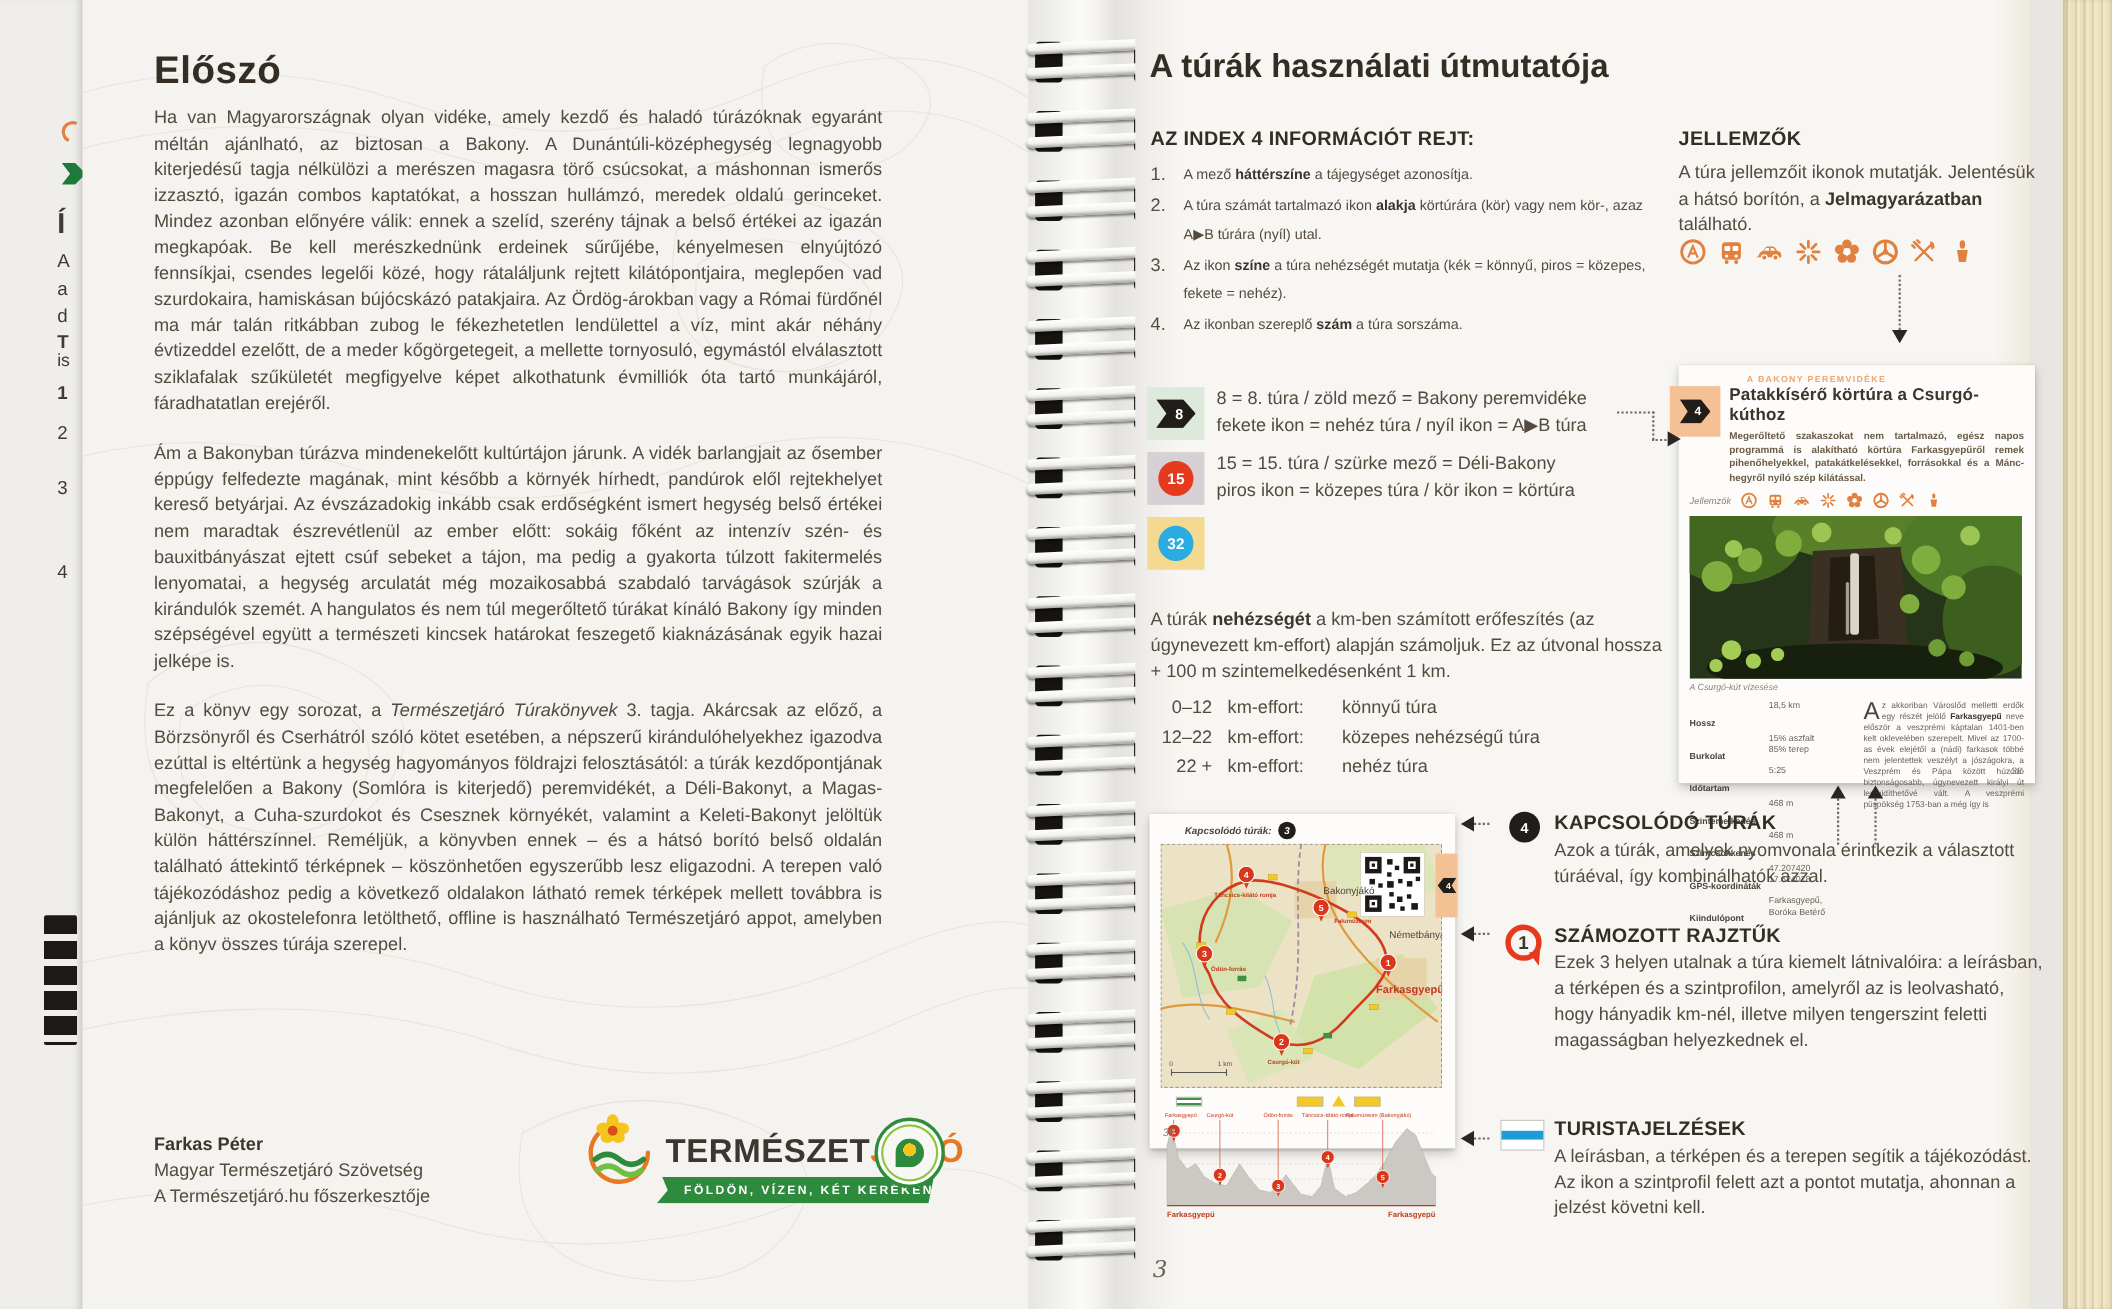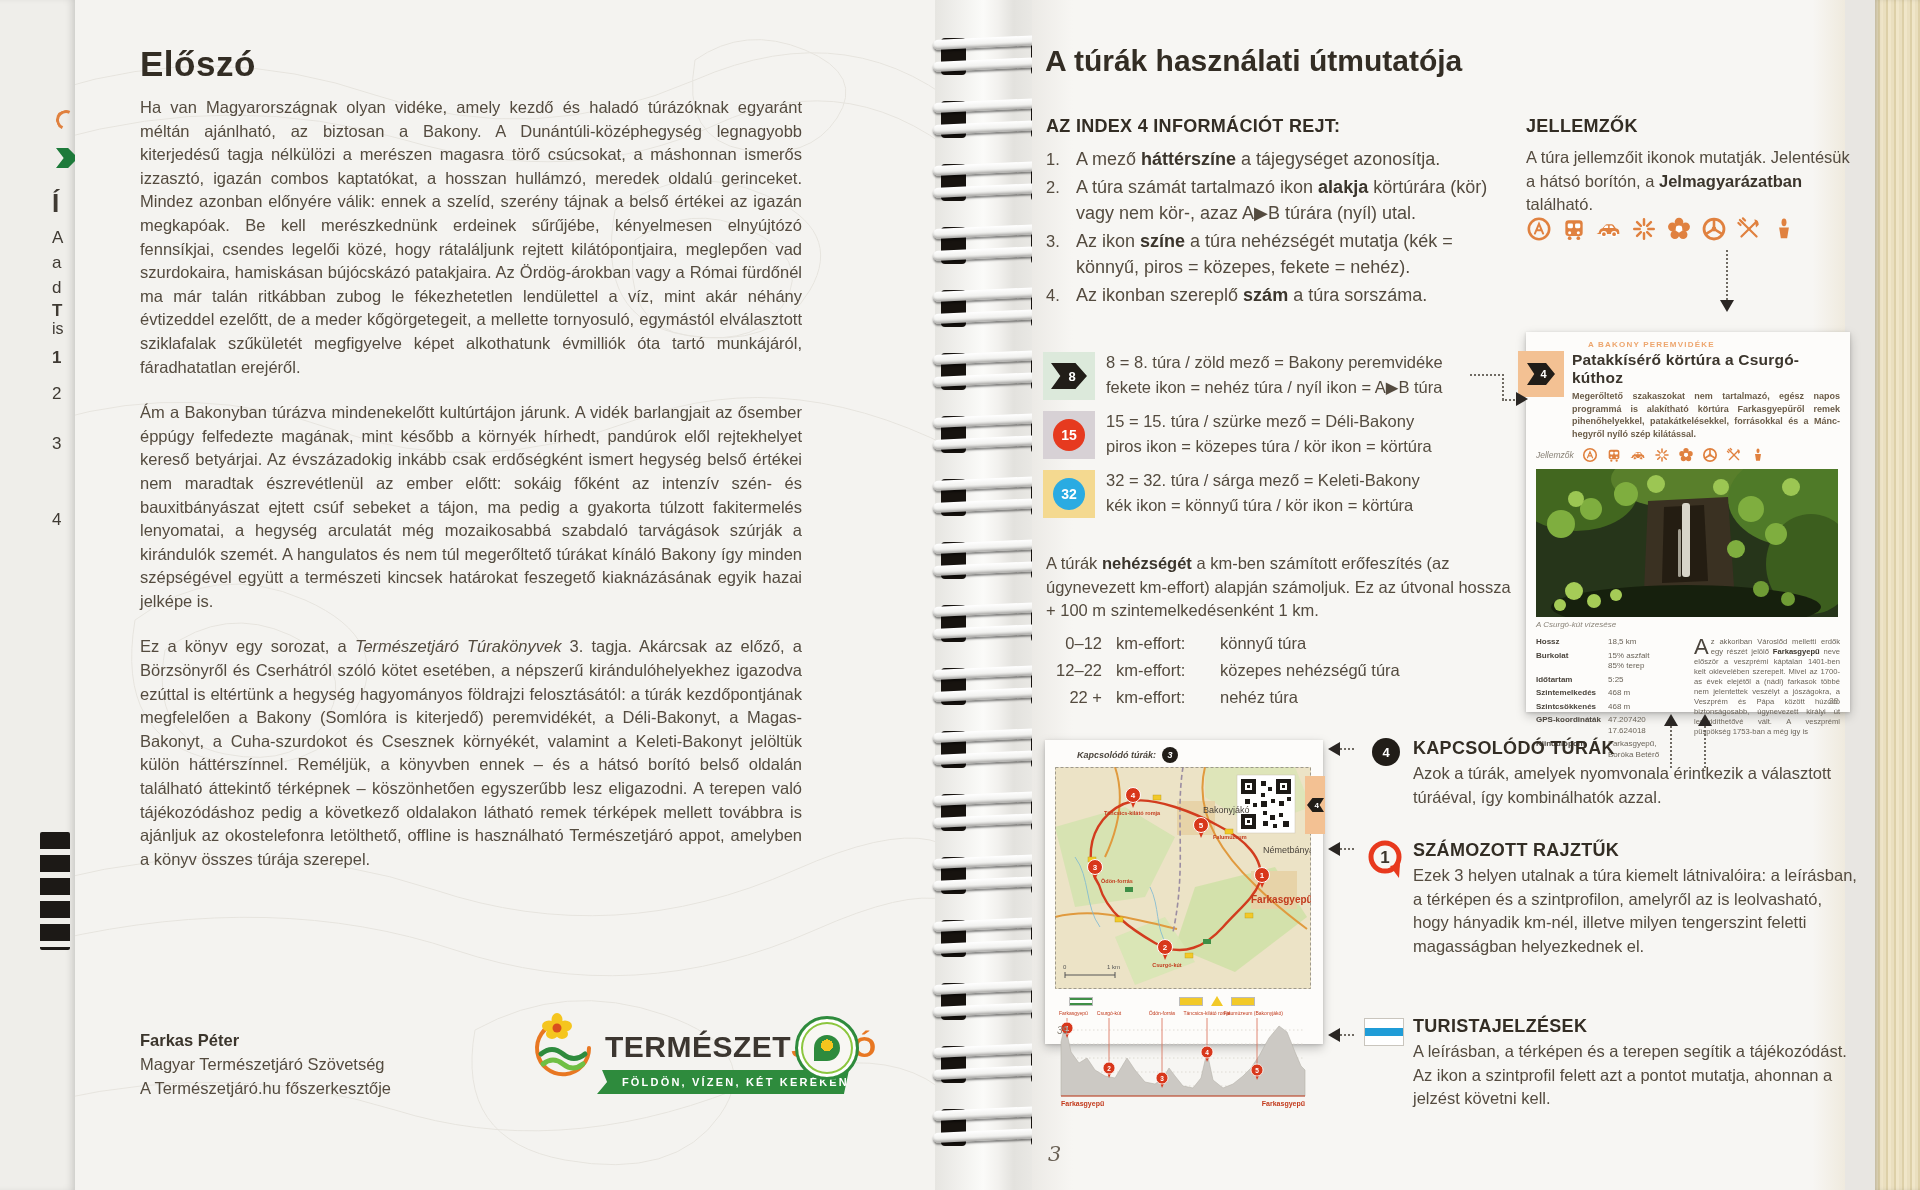--- a/index.html
+++ b/index.html
@@ -62,21 +62,21 @@
 
   
   .rp-title { position:absolute; left:13px; top:44px; font-size:30px; font-weight:bold; color:#332d24; }
   .rp-h2 { position:absolute; font-size:18px; font-weight:800; color:#332d24; letter-spacing:.3px; }
   .rp-text { font-size:16.5px; line-height:23.5px; color:#544b3f; }
   b { color:#3b352c; }
 
   .index-list { position:absolute; left:14px; top:146px; width:474px; }
   .index-item { display:flex; margin-bottom:2px; }
   .index-item .num { width:30px; flex:none; font-size:16.5px; line-height:26px; color:#544b3f; }
-  .index-item .itxt { font-size:18px; line-height:26px; color:#544b3f; }
+  .index-item .itxt { font-size:13px; line-height:26px; color:#544b3f; }
 
   .example-row { position:absolute; left:11px; width:470px; height:50px; }
   .ex-swatch { position:absolute; left:0; top:0; width:52px; height:48px; display:flex; align-items:center; justify-content:center; }
   .ex-text { position:absolute; left:63px; top:-2px; font-size:16.5px; line-height:25px; color:#544b3f; white-space:nowrap; }
   .badge-arrow { display:flex; align-items:center; justify-content:center; background:#211d18; color:#fff;
     font-weight:bold; clip-path:polygon(0 0,68% 0,100% 50%,68% 100%,0 100%,26% 50%); }
   .badge-circle { display:flex; align-items:center; justify-content:center; border-radius:50%; color:#fff; font-weight:bold; }
 
   .effort-intro { position:absolute; left:14px; top:552px; width:468px; }
   .effort-table { position:absolute; left:22px; top:630px; font-size:16.5px; line-height:27px; color:#544b3f; }
@@ -101,21 +101,21 @@
   .tc-title { font-size:15.5px; font-weight:bold; color:#3b352c; letter-spacing:.2px; }
   .tc-desc { font-size:9px; font-weight:bold; line-height:12.5px; color:#6b5c48; text-align:justify; margin-top:3px; }
   .tc-jell { display:flex; align-items:center; gap:8px; margin-top:7px; }
   .tc-jell .lbl { font-size:8.5px; font-style:italic; color:#8a8378; }
   .tc-jell svg { width:16px; height:16px; color:#e0813f; }
   .tc-photo { margin-top:6px; width:302px; height:148px; display:block; }
   .tc-caption { font-size:8px; font-style:italic; color:#8a8378; margin-top:3px; }
   .tc-details { display:flex; margin-top:8px; }
   .tc-table { width:158px; flex:none; }
   .tc-row { display:flex; font-size:8px; line-height:10.5px; margin-bottom:3px; }
-  .tc-row .tl { width:72px; font-weight:bold; color:#4a443c; flex:none; }
+  .tc-row .tl { width:72px; font-weight:bold; color:#4a443c; flex:none;margin-top:16px; }
   .tc-row .tv { color:#6b6459; }
   .tc-side { font-size:7.6px; line-height:10px; color:#6b6459; text-align:justify; position:relative; }
   .tc-side .dropcap { float:left; font-size:22px; line-height:20px; padding-right:2px; color:#4a443c; }
   .tc-pnum { position:absolute; right:12px; bottom:6px; font-size:8.5px; font-style:italic; color:#8a8378; }
 
   
   .rc-section { position:absolute; left:326px; width:500px; }
   .sec-icon { position:absolute; left:0; top:0; }
   .sec-body { margin-left:55px; }
   .sec-h { font-size:18px; font-weight:800; color:#332d24; letter-spacing:.3px; margin-bottom:3px; }
@@ -427,24 +427,20 @@
       <span class="badge-circle" style="width:32px;height:32px;background:#e63a1f;font-size:14px;">15</span>
     </span>
     <span class="ex-text">
       <span style="display:block">15 = 15. túra  / szürke mező = Déli-Bakony</span>
       <span style="display:block">piros ikon = közepes túra  / kör ikon = körtúra</span>
     </span>
   </div>
   <div class="example-row" style="top:470px;">
     <span class="ex-swatch" style="background:#f4d990;">
       <span class="badge-circle" style="width:32px;height:32px;background:#2aabe2;font-size:14px;">32</span>
-    </span>
-    <span class="ex-text">
-      <span style="display:block">32 = 32. túra  / sárga mező = Keleti-Bakony</span>
-      <span style="display:block">kék ikon = könnyű túra  / kör ikon = körtúra</span>
     </span>
   </div>
 
   <div class="effort-intro rp-text">A túrák <b>nehézségét</b> a km-ben számított erőfeszítés (az úgynevezett km-effort) alapján számoljuk. Ez az útvonal hossza + 100 m szintemelkedésenként 1 km.</div>
   <div class="effort-table">
     <div class="er">
       <span class="c1">0–12</span>
       <span class="c2">km-effort:</span>
       <span>könnyű túra</span>
     </div>

